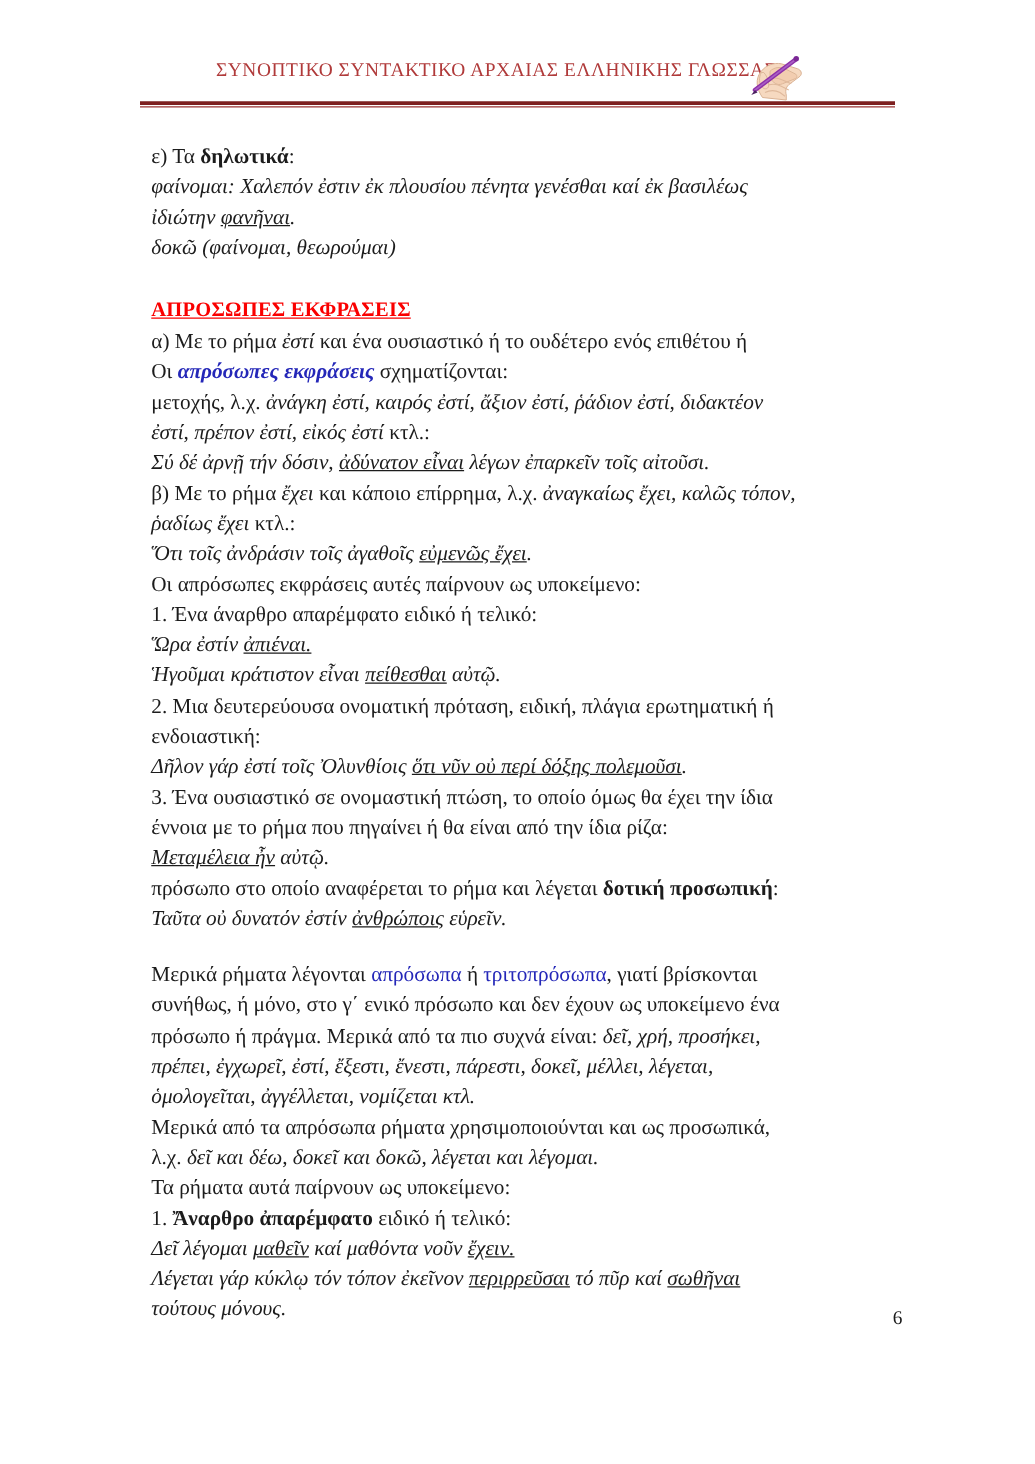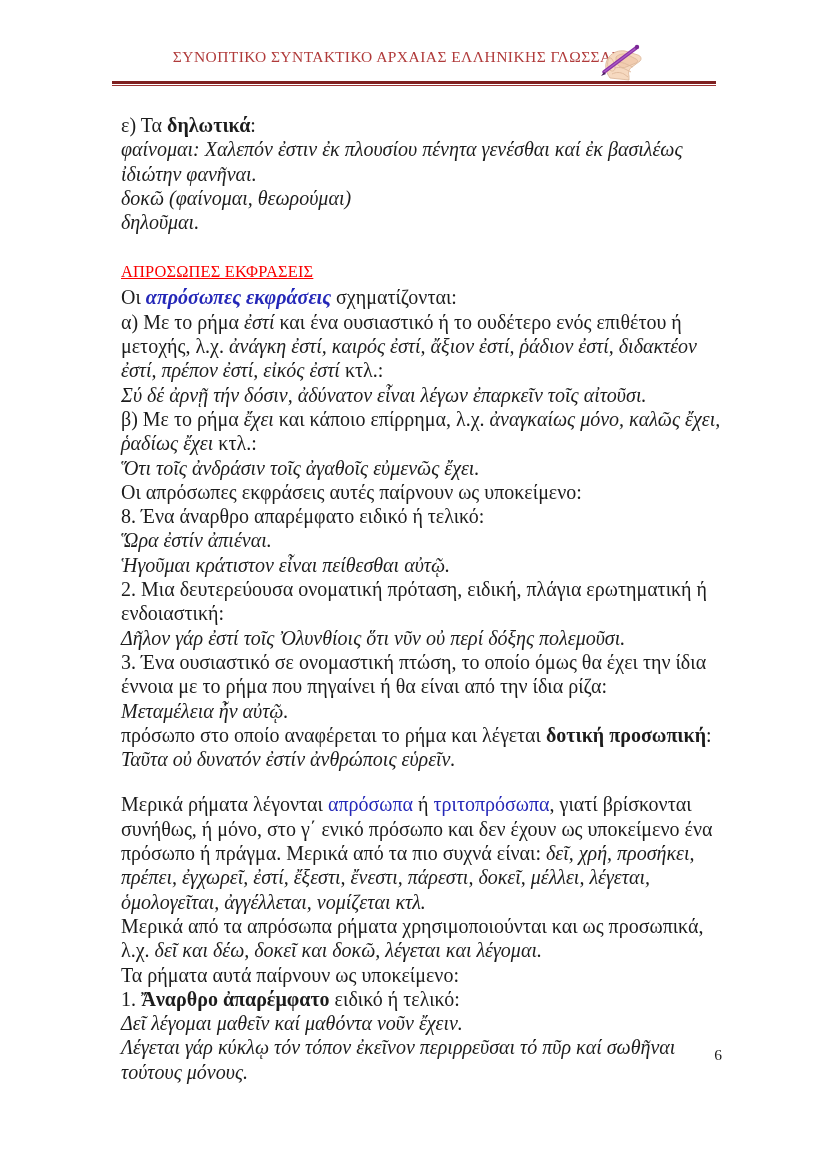--- a/index.html
+++ b/index.html
@@ -68,40 +68,40 @@
 
   
   .content {
     position: absolute;
     left: 121px;
     top: 113px;
     width: 590px;
   }
 
   .ln {
-    font-size: 20px;
+    font-size: 17px;
     line-height: 24.3px;
     white-space: nowrap;
     color: #1c1c1c;
   }
   .gap-md { height: 21px; }
   .gap-lg { height: 25px; }
 
   
   .it { font-style: italic; }
   .bd { font-weight: bold; }
-  .ul { }
+  .ul { text-decoration: underline; }
   .blue { color: #2427b8; font-weight: normal; }
   .blue-it { color: #2427b8; font-weight: bold; font-style: italic; }
 
   
   .section-heading {
     font-size: 16.4px;
     line-height: 26px;
-    font-weight: normal;
+    font-weight: bold;
     color: #fa0000;
     text-decoration: underline;
     letter-spacing: 0.2px;
     white-space: nowrap;
   }
 
   
   .page-number {
     position: absolute;
     left: 0;
@@ -143,40 +143,39 @@
     </div>
     <div class="header-rule"></div>
   </div>
 
   <div class="content">
 
     <div class="ln"><span>ε) Τα </span><span class="bd">δηλωτικά</span><span>:</span></div>
     <div class="ln it">φαίνομαι: Χαλεπόν ἐστιν ἐκ πλουσίου πένητα γενέσθαι καί ἐκ βασιλέως</div>
     <div class="ln it"><span>ἰδιώτην </span><span class="ul">φανῆναι</span><span>.</span></div>
     <div class="ln it">δοκῶ (φαίνομαι, θεωρούμαι)</div>
-    <div class="ln it">δηλοῦμαι.</div>
 
     <div class="gap-lg"></div>
 
     <div class="section-heading">ΑΠΡΟΣΩΠΕΣ ΕΚΦΡΑΣΕΙΣ</div>
 
+    <div class="ln"><span>α) Με το ρήμα </span><span class="it">ἐστί</span><span> και ένα ουσιαστικό ή το ουδέτερο ενός επιθέτου ή</span></div>
+
     <div class="ln"><span>Οι </span><span class="blue-it">απρόσωπες εκφράσεις</span><span> σχηματίζονται:</span></div>
-
-    <div class="ln"><span>α) Με το ρήμα </span><span class="it">ἐστί</span><span> και ένα ουσιαστικό ή το ουδέτερο ενός επιθέτου ή</span></div>
     <div class="ln"><span>μετοχής, λ.χ. </span><span class="it">ἀνάγκη ἐστί, καιρός ἐστί, ἄξιον ἐστί, ῥάδιον ἐστί, διδακτέον</span></div>
     <div class="ln"><span class="it">ἐστί, πρέπον ἐστί, εἰκός ἐστί</span><span> κτλ.:</span></div>
     <div class="ln it"><span>Σύ δέ ἀρνῇ τήν δόσιν, </span><span class="ul">ἀδύνατον εἶναι</span><span> λέγων ἐπαρκεῖν τοῖς αἰτοῦσι.</span></div>
 
-    <div class="ln"><span>β) Με το ρήμα </span><span class="it">ἔχει</span><span> και κάποιο επίρρημα, λ.χ. </span><span class="it">ἀναγκαίως μόνο, καλῶς ἔχει,</span></div>
+    <div class="ln"><span>β) Με το ρήμα </span><span class="it">ἔχει</span><span> και κάποιο επίρρημα, λ.χ. </span><span class="it">ἀναγκαίως ἔχει, καλῶς τόπον,</span></div>
     <div class="ln"><span class="it">ῥαδίως ἔχει</span><span> κτλ.:</span></div>
     <div class="ln it"><span>Ὅτι τοῖς ἀνδράσιν τοῖς ἀγαθοῖς </span><span class="ul">εὐμενῶς ἔχει</span><span>.</span></div>
 
     <div class="ln">Οι απρόσωπες εκφράσεις αυτές παίρνουν ως υποκείμενο:</div>
 
-    <div class="ln">8. Ένα άναρθρο απαρέμφατο ειδικό ή τελικό:</div>
+    <div class="ln">1. Ένα άναρθρο απαρέμφατο ειδικό ή τελικό:</div>
     <div class="ln it"><span>Ὥρα ἐστίν </span><span class="ul">ἀπιέναι.</span></div>
     <div class="ln it"><span>Ἡγοῦμαι κράτιστον εἶναι </span><span class="ul">πείθεσθαι</span><span> αὐτῷ.</span></div>
 
     <div class="ln">2. Μια δευτερεύουσα ονοματική πρόταση, ειδική, πλάγια ερωτηματική ή</div>
     <div class="ln">ενδοιαστική:</div>
     <div class="ln it"><span>Δῆλον γάρ ἐστί τοῖς Ὀλυνθίοις </span><span class="ul">ὅτι νῦν οὐ περί δόξης πολεμοῦσι</span><span>.</span></div>
 
     <div class="ln">3. Ένα ουσιαστικό σε ονομαστική πτώση, το οποίο όμως θα έχει την ίδια</div>
     <div class="ln">έννοια με το ρήμα που πηγαίνει ή θα είναι από την ίδια ρίζα:</div>
     <div class="ln it"><span class="ul">Μεταμέλεια ἦν</span><span> αὐτῷ.</span></div>

